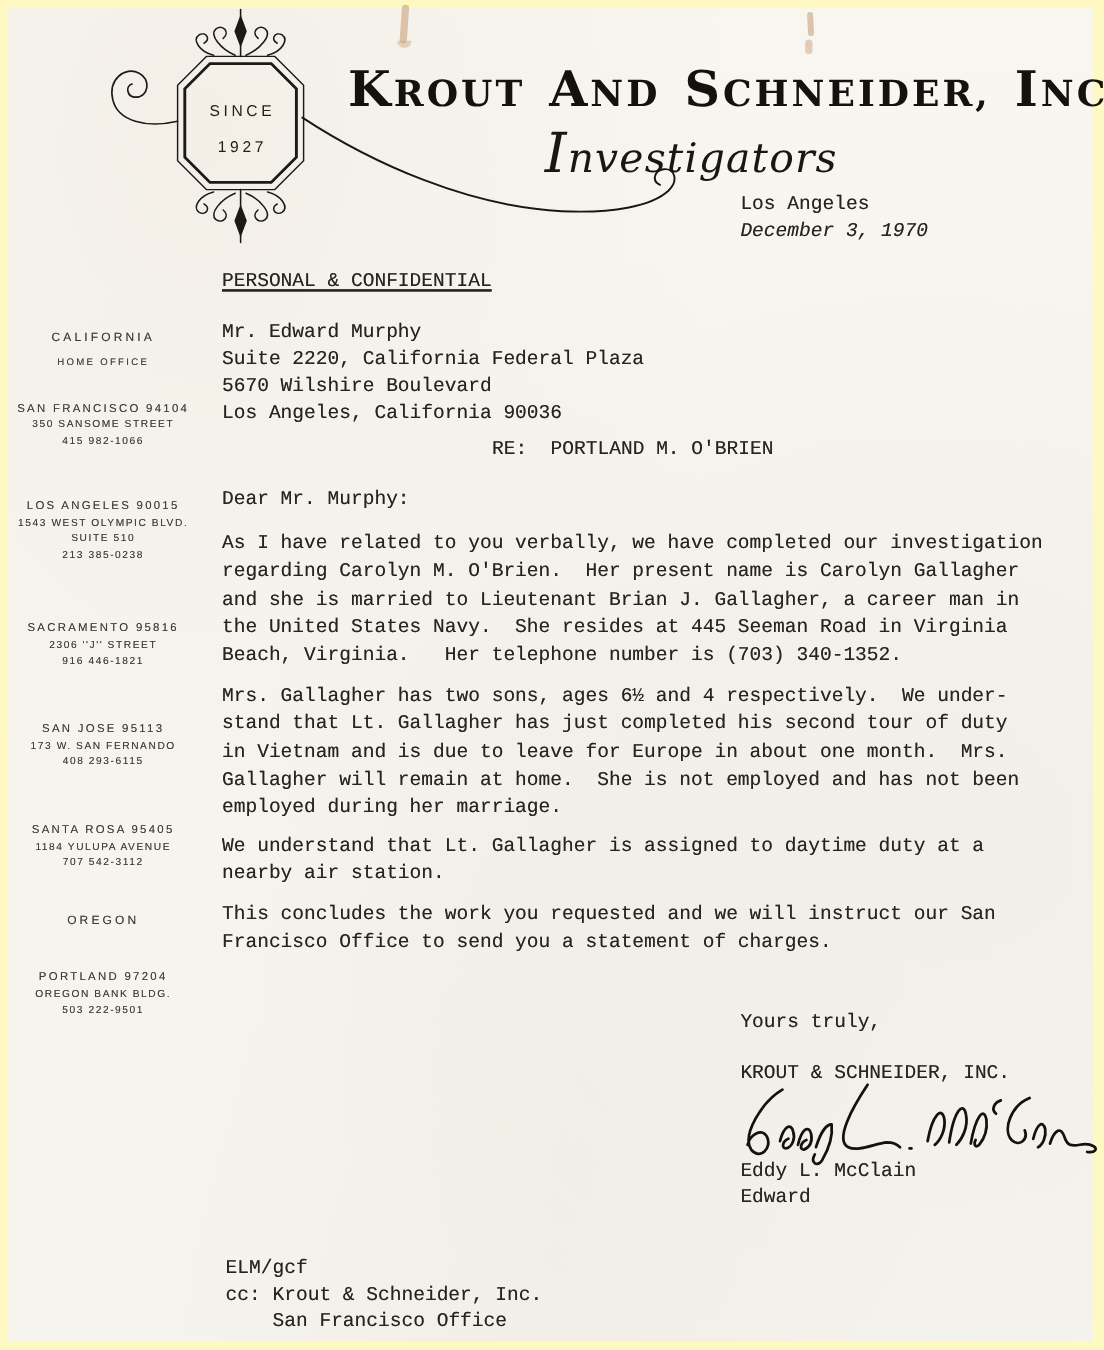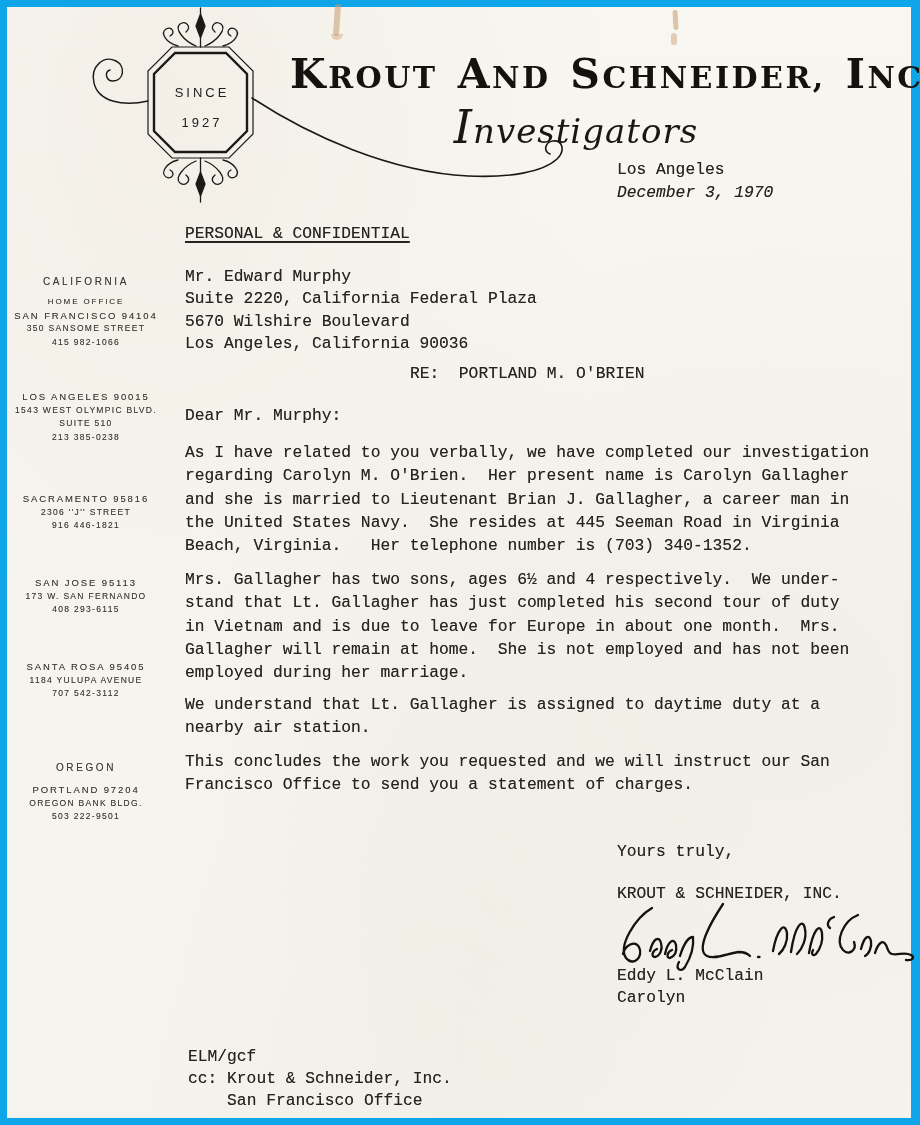--- a/index.html
+++ b/index.html
@@ -1,16 +1,16 @@
 <!DOCTYPE html>
 <html><head>
 <meta charset="utf-8">
 <style>
   html,body{margin:0;padding:0;background:#333;}
-  .page{position:relative;width:920px;height:1125px;background:#0ea5e9;overflow:hidden;
+  .page{position:relative;width:920px;height:1125px;background:#fef9c3;overflow:hidden;
         font-family:"Liberation Sans",sans-serif;}
   .paper{position:absolute;left:7px;top:7px;right:9px;bottom:7px;
          background:
            radial-gradient(ellipse at 18% 8%, rgba(205,185,155,.10), transparent 42%),
            radial-gradient(ellipse at 85% 60%, rgba(185,175,155,.08), transparent 55%),
            radial-gradient(ellipse at 50% 95%, rgba(190,180,160,.07), transparent 50%),
            linear-gradient(#f8f6f1,#f5f3ed);}
   .abs{position:absolute;}
 
   
@@ -27,21 +27,21 @@
   .company .ini{font-size:41px;}
   .tagline{font-family:"DejaVu Serif","Liberation Serif",serif;font-style:italic;
            color:#191613;font-size:34px;text-align:center;letter-spacing:1px;}
   .tagline::first-letter{font-size:46px;}
 
   
   .side{width:160px;text-align:center;color:#3e3b35;line-height:13.5px;
         text-shadow:0 0 .4px rgba(62,59,53,.5);}
   .side .hd{font-size:10px;letter-spacing:2.6px;}
   .side .bold-sub{font-size:8px;font-weight:normal;letter-spacing:1.9px;}
-  .side .city{font-size:9.5px;letter-spacing:1.9px;}
+  .side .city{font-size:9.5px;letter-spacing:1.9px;margin-top:25px;}
   .side .ln{font-size:8.5px;letter-spacing:1.3px;}
 
   .artifact{position:absolute;background:#c79a6e;opacity:.55;border-radius:4px;}
   svg{display:block;}
 </style>
 </head>
 <body>
 
 <div class="page">
   <div class="paper"></div>
@@ -176,18 +176,18 @@
       <path d="M186,54 C190,27 198,19 200,31 C202,41 197,51 192,56"></path>
       <path d="M204,55 C208,32 215,24 217,35 C218,43 215,51 211,56 C208,59 206,56 208,52"></path>
       <path d="M229,19 C223,21 221,27 225,30"></path>
       <path d="M253,17 C238,23 230,43 238,52 C244,58 252,52 249,44"></path>
       <path d="M256,51 C259,39 264,35 266,43 C267,49 264,56 260,58"></path>
       <path d="M270,55 C273,45 278,41 281,47 C283,51 283,55 287,56 C293,58 299,53 306,57 C310,59 308,63 301,62"></path>
     </g>
   </svg>
 
   <div class="abs typed" style="left:617px;top:964px;">Eddy L. McClain</div>
-  <div class="abs typed" style="left:617px;top:986px;">Carolyn</div>
+  <div class="abs typed" style="left:617px;top:986px;">Edward</div>
 
   <div class="abs typed tight" style="left:188px;top:1046px;">ELM/gcf</div>
   <div class="abs typed tight" style="left:188px;top:1068px;">cc: Krout &amp; Schneider, Inc.
     San Francisco Office</div>
 </div>
 
 </body></html>

